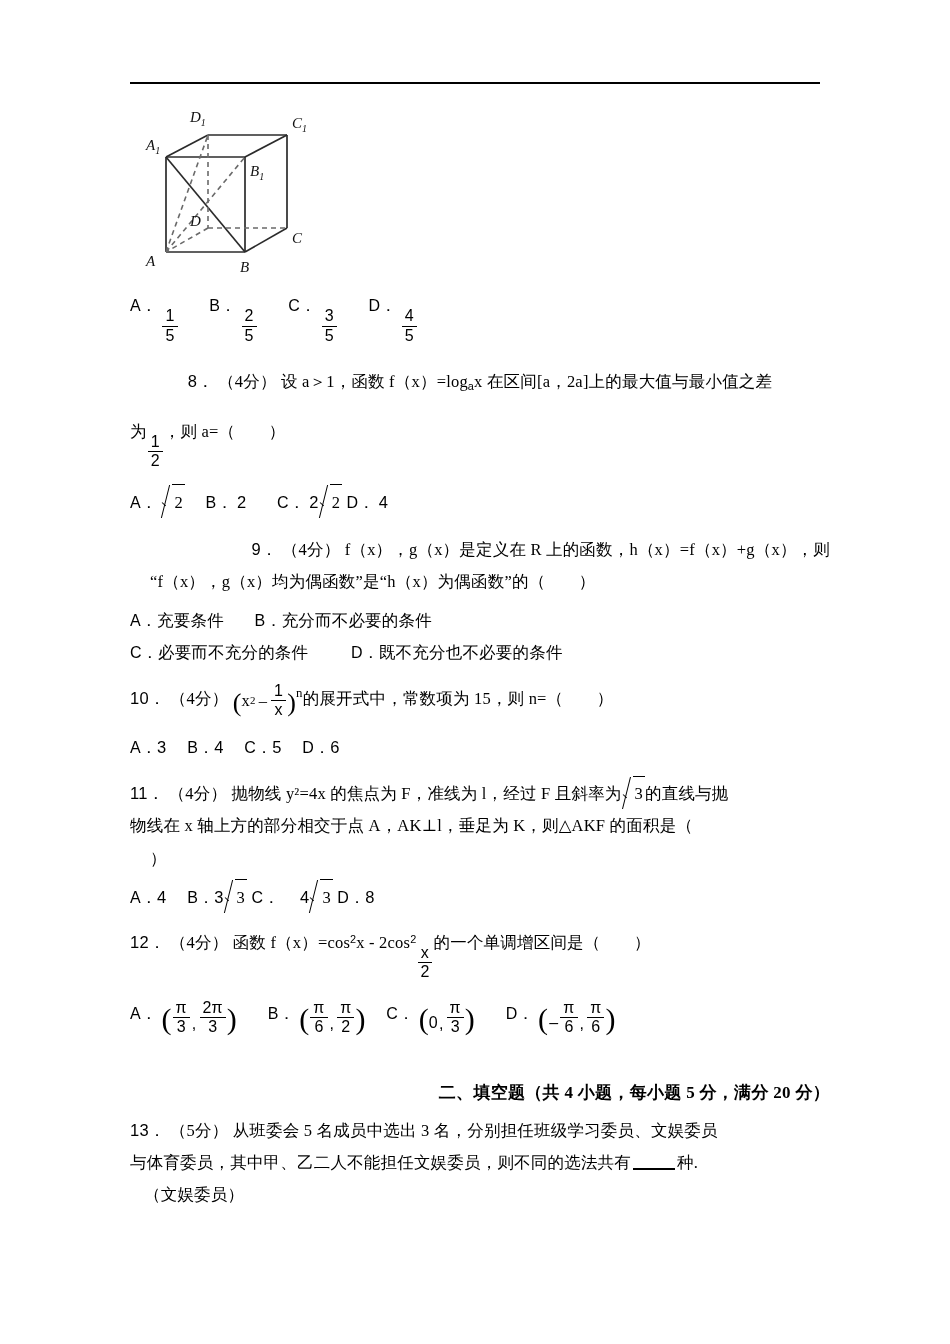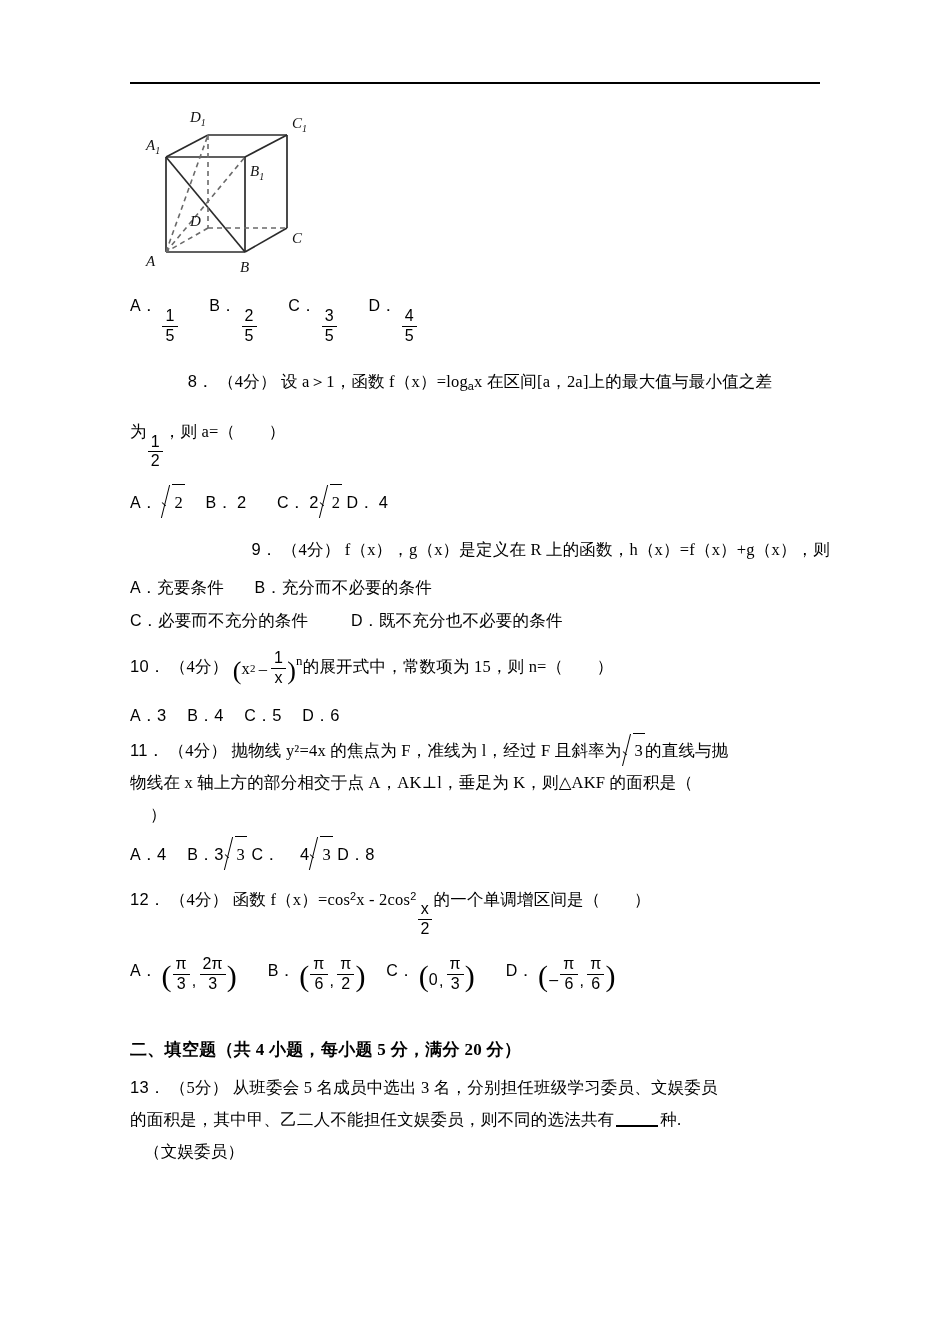--- a/index.html
+++ b/index.html
@@ -66,20 +66,21 @@
     font-size: 16.5px;
     line-height: 2.0;
     letter-spacing: 0.2px;
     white-space: nowrap;
   }
   .sec-head {
     font-size: 17px;
     font-weight: bold;
     letter-spacing: 0.3px;
     line-height: 2.0;
+    text-align: right;
   }
 
   .sans { font-family: "Liberation Sans", "DejaVu Sans", sans-serif; }
 
   .num { font-family: "Liberation Sans", "DejaVu Sans", sans-serif; }
 
   .opt-label {
     font-family: "Liberation Sans", "DejaVu Sans", sans-serif;
     font-size: 16px;
   }
@@ -293,20 +294,23 @@
       <span class="opt-label">C．</span>
       <span class="sans">2</span><span class="rad"><span class="radicand">2</span></span>
       <span class="opt-label">D．</span>
       <span class="sans">4</span>
     </div>
 
     <div class="qpara" style="margin-top:14px;text-align:right;">
       <span class="num">9．</span>
       <span>（4分）</span>
       <span>f（x），g（x）是定义在 R 上的函数，h（x）=f（x）+g（x），则</span>
+    </div>
+    <div class="qpara" style="margin-left:20px;">
+      <span>“f（x），g（x）均为偶函数”是“h（x）为偶函数”的（　　）</span>
     </div>
     <div class="qline" style="margin-top:6px;">
       <span class="opt-label">A．</span><span>充要条件</span>
       <span class="gap-md"></span>
       <span class="opt-label">B．</span><span>充分而不必要的条件</span>
     </div>
     <div class="qline">
       <span class="opt-label">C．</span><span>必要而不充分的条件</span>
       <span class="gap-lg"></span>
       <span class="opt-label">D．</span><span>既不充分也不必要的条件</span>
@@ -332,21 +336,21 @@
     <div class="opt-row" style="margin-top:12px;">
       <span class="opt-label">A．</span><span class="sans">3</span>
       <span class="gap-sm"></span>
       <span class="opt-label">B．</span><span class="sans">4</span>
       <span class="gap-sm"></span>
       <span class="opt-label">C．</span><span class="sans">5</span>
       <span class="gap-sm"></span>
       <span class="opt-label">D．</span><span class="sans">6</span>
     </div>
 
-    <div class="qpara" style="margin-top:1px;">
+    <div class="qpara" style="margin-top:12px;">
       <span class="num">11．</span>
       <span>（4分）</span>
       <span>抛物线 y²=4x 的焦点为 F，准线为 l，经过 F 且斜率为</span><span class="rad"><span class="radicand">3</span></span><span>的直线与抛</span>
     </div>
     <div class="qpara">
       <span>物线在 x 轴上方的部分相交于点 A，AK⊥l，垂足为 K，则△AKF 的面积是（</span>
     </div>
     <div class="qpara" style="margin-left:20px;">
       <span>）</span>
     </div>
@@ -436,20 +440,20 @@
     <div class="sec-head" style="margin-top:40px;">
       <span>二、填空题（共 4 小题，每小题 5 分，满分 20 分）</span>
     </div>
 
     <div class="qpara" style="margin-top:4px;">
       <span class="num">13．</span>
       <span>（5分）</span>
       <span>从班委会 5 名成员中选出 3 名，分别担任班级学习委员、文娱委员</span>
     </div>
     <div class="qpara">
-      <span>的面积是，其中甲、乙二人不能担任文娱委员，则不同的选法共有</span><span class="blank"></span><span>种.</span>
+      <span>与体育委员，其中甲、乙二人不能担任文娱委员，则不同的选法共有</span><span class="blank"></span><span>种.</span>
     </div>
     <div class="qpara" style="margin-left:14px;">
       <span>（文娱委员）</span>
     </div>
 
   </div>
 </div>
 
 </body></html>

